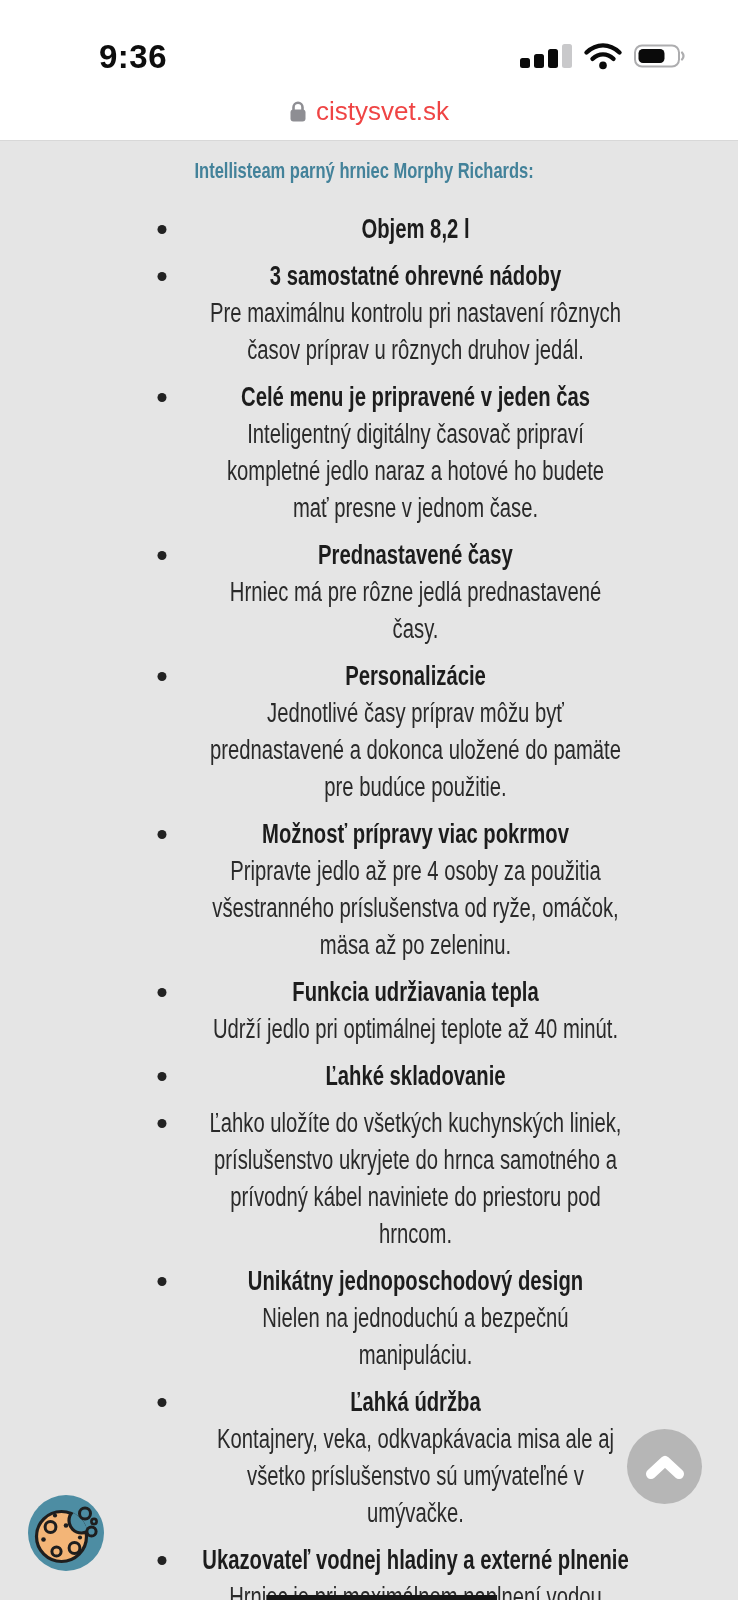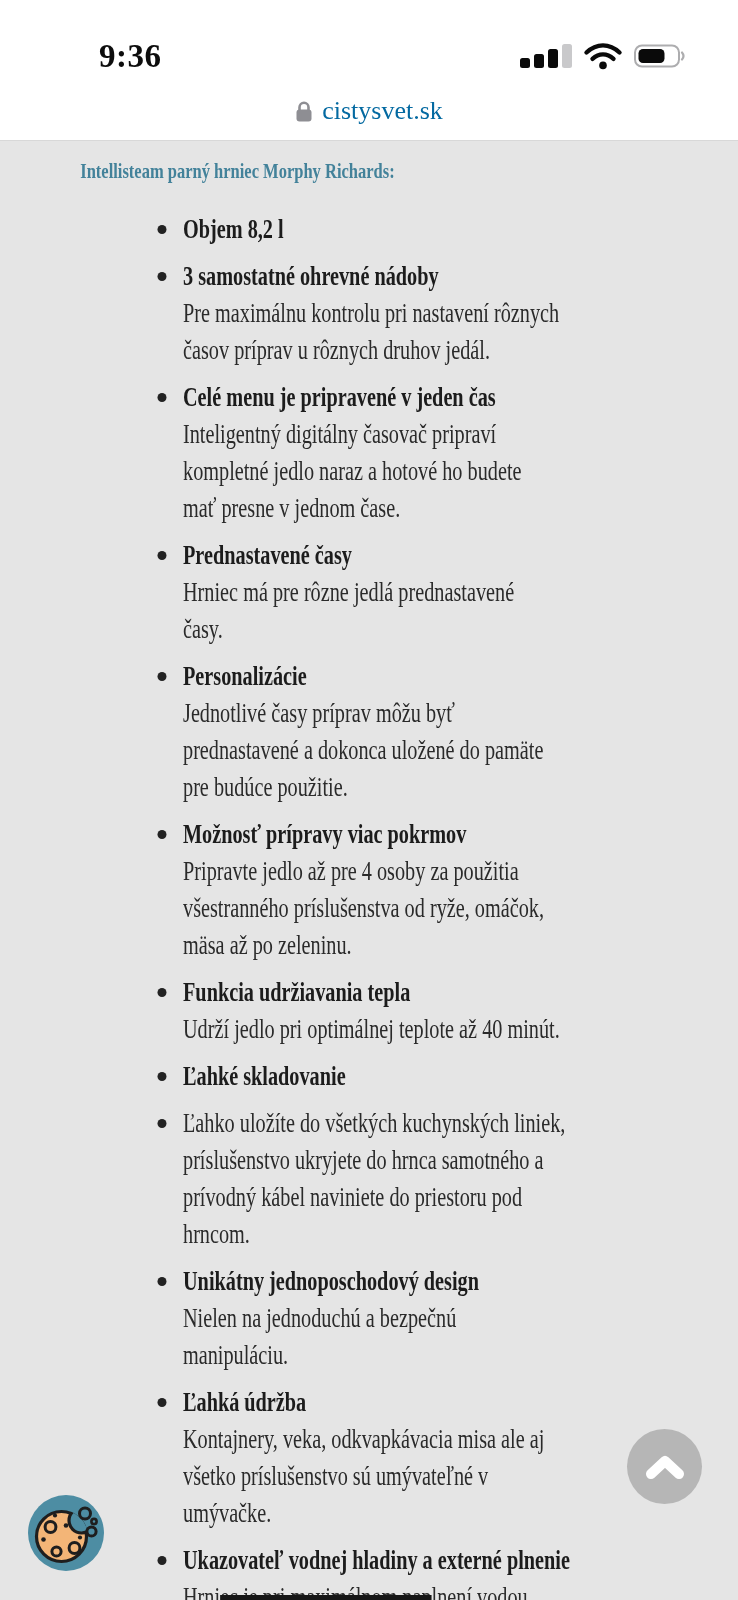--- a/index.html
+++ b/index.html
@@ -1,37 +1,37 @@
 <!DOCTYPE html>
 <html><head>
 <meta charset="utf-8">
 <style>
   html,body { margin:0; padding:0; background:#ffffff; }
   .screen {
     position:relative; width:738px; height:1600px; overflow:hidden;
-    background:#ffffff; font-family:Liberation Serif, serif;
+    background:#ffffff; font-family:Liberation Sans, sans-serif;text-align:center;
   }
 
   
   .chrome {
     position:absolute; top:0; left:0; width:738px; height:141px;
     background:#ffffff; border-bottom:1px solid #d8d8d8; box-sizing:border-box; z-index:5;
   }
   .time {
     position:absolute; left:99px; top:38px; font-size:33px; font-weight:700;
     color:#0d0d0d; letter-spacing:0.5px;
   }
   .status-icons {
     position:absolute; left:520px; top:42px; display:flex; align-items:center; gap:11px;
   }
   .urlrow {
     position:absolute; top:92px; left:0; width:738px; height:38px;
     display:flex; justify-content:center; align-items:center; gap:9px; cursor:pointer;
   }
-  .url-text { font-size:26px; color:#0369a1; }
+  .url-text { font-size:26px; color:#ef4444; }
 
   
   .content {
     position:absolute; top:141px; left:0; width:738px; height:1459px;
     background:#e5e5e5; overflow:hidden;
   }
   .scalewrap {
     width:984px; transform:scaleX(0.75); transform-origin:0 0;
     box-sizing:border-box; padding:16px 120px 0 107px;
   }

